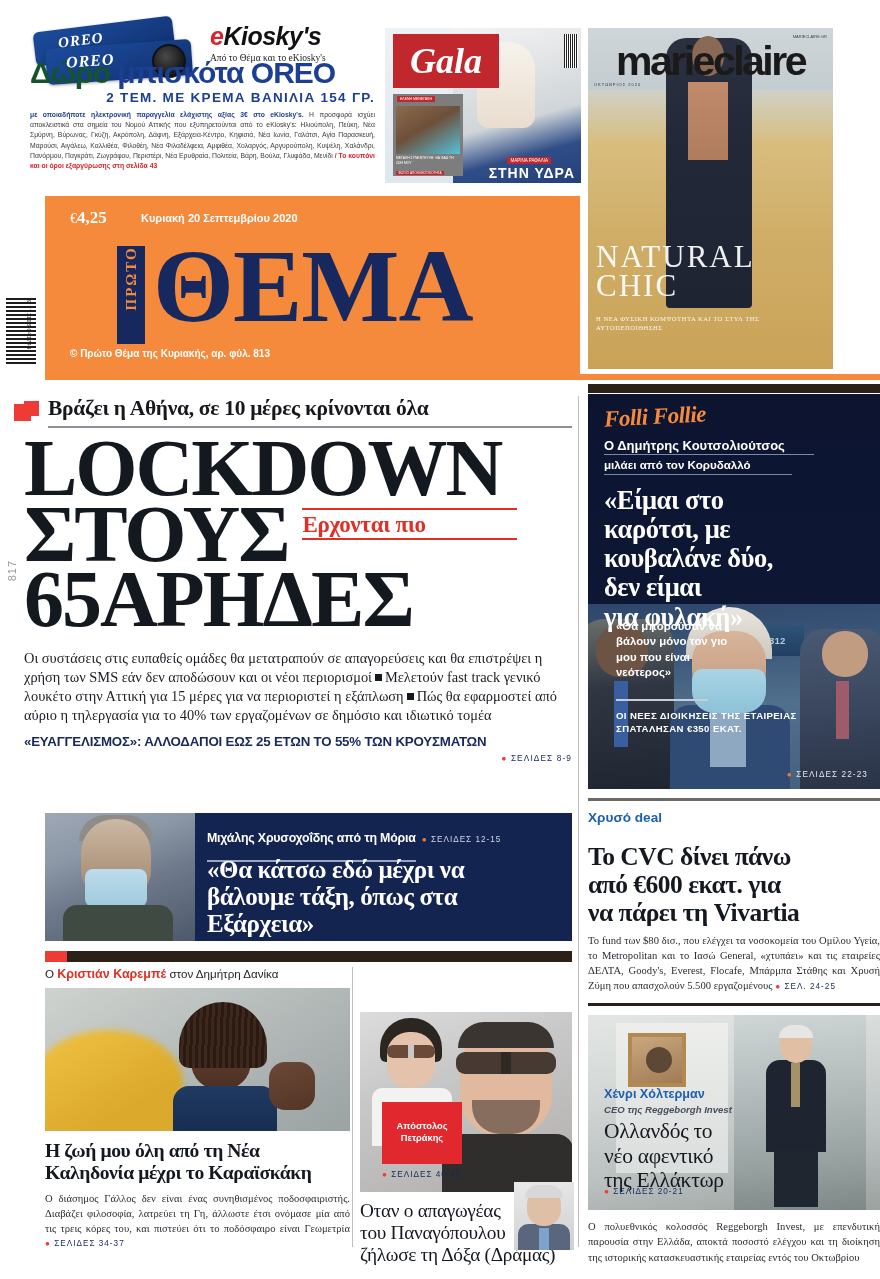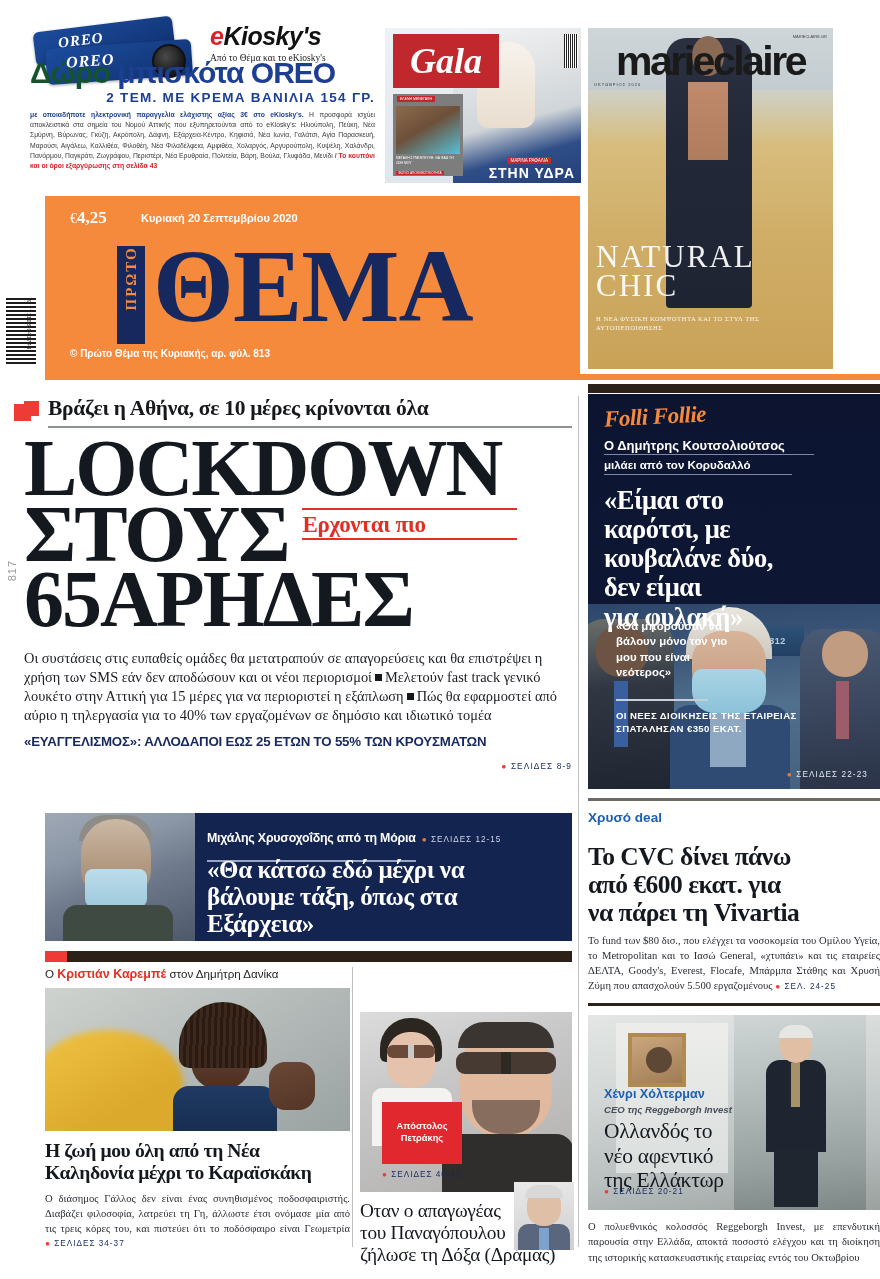--- a/index.html
+++ b/index.html
@@ -129,21 +129,21 @@
   .lead .hl .l2row { display:flex; align-items:flex-start; }
   .lead .hl .l2row .sideword { flex:0 0 auto; }
   .lead .side { width:215px; margin:6px 0 0 14px; }
   .lead .side .st { font-family:"Liberation Serif",serif; color:#e03026; font-weight:bold;
           font-size:23px; line-height:1.12; letter-spacing:-.3px; border-bottom:2px solid #e03026; padding-bottom:1px; }
   .lead .side .st:first-child { border-top:2px solid #e03026; padding-top:2px; }
   .lead .body { font-family:"Liberation Serif",serif; font-size:14.4px; line-height:1.33;
           color:#1a1d22; margin-top:16px; }
   .lead .body .sq { display:inline-block; width:7px; height:7px; background:#14181f; margin:0 3px 1px 3px; }
   .lead .subline { font-size:13.3px; font-weight:bold; color:#16285e; letter-spacing:-0.2px; margin-top:9px; }
-  .lead .pages { text-align:right; font-size:8.3px; color:#16285e; letter-spacing:1.1px; margin-top:12px; }
+  .lead .pages { text-align:right; font-size:8.3px; color:#16285e; letter-spacing:1.1px; margin-top:4px; }
   .lead .pages .dot { color:#ef3b35; }
 
   
   .strip { position:absolute; left:45px; top:813px; width:527px; height:128px; background:#142451; overflow:hidden; }
   .strip .ph { position:absolute; left:0; top:0; width:150px; height:128px;
           background:linear-gradient(160deg,#9fa8b5 0%,#8b97a6 30%,#6f7b8c 55%,#4d586a 100%); }
   .strip .ph .head { position:absolute; left:36px; top:6px; width:70px; height:78px; border-radius:34px 34px 26px 26px;
           background:linear-gradient(180deg,#cbb9a4 0%,#b49b84 55%,#9d8570 100%); }
   .strip .ph .hair { position:absolute; left:34px; top:2px; width:74px; height:26px; border-radius:34px 34px 0 0; background:#8e8c89; }
   .strip .ph .mask { position:absolute; left:40px; top:56px; width:62px; height:38px; border-radius:8px;

